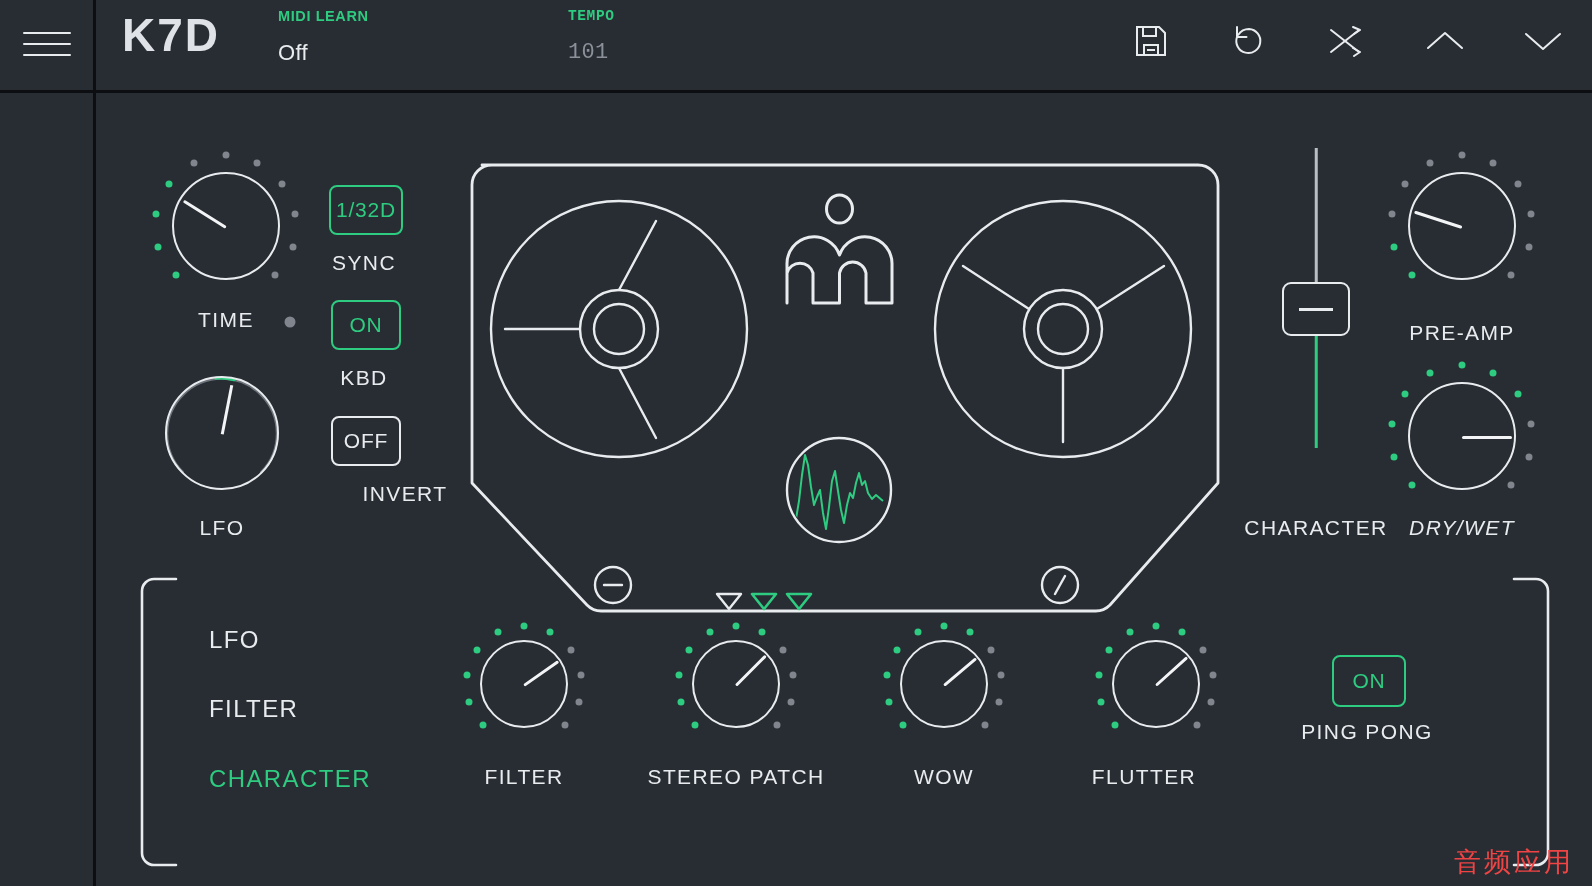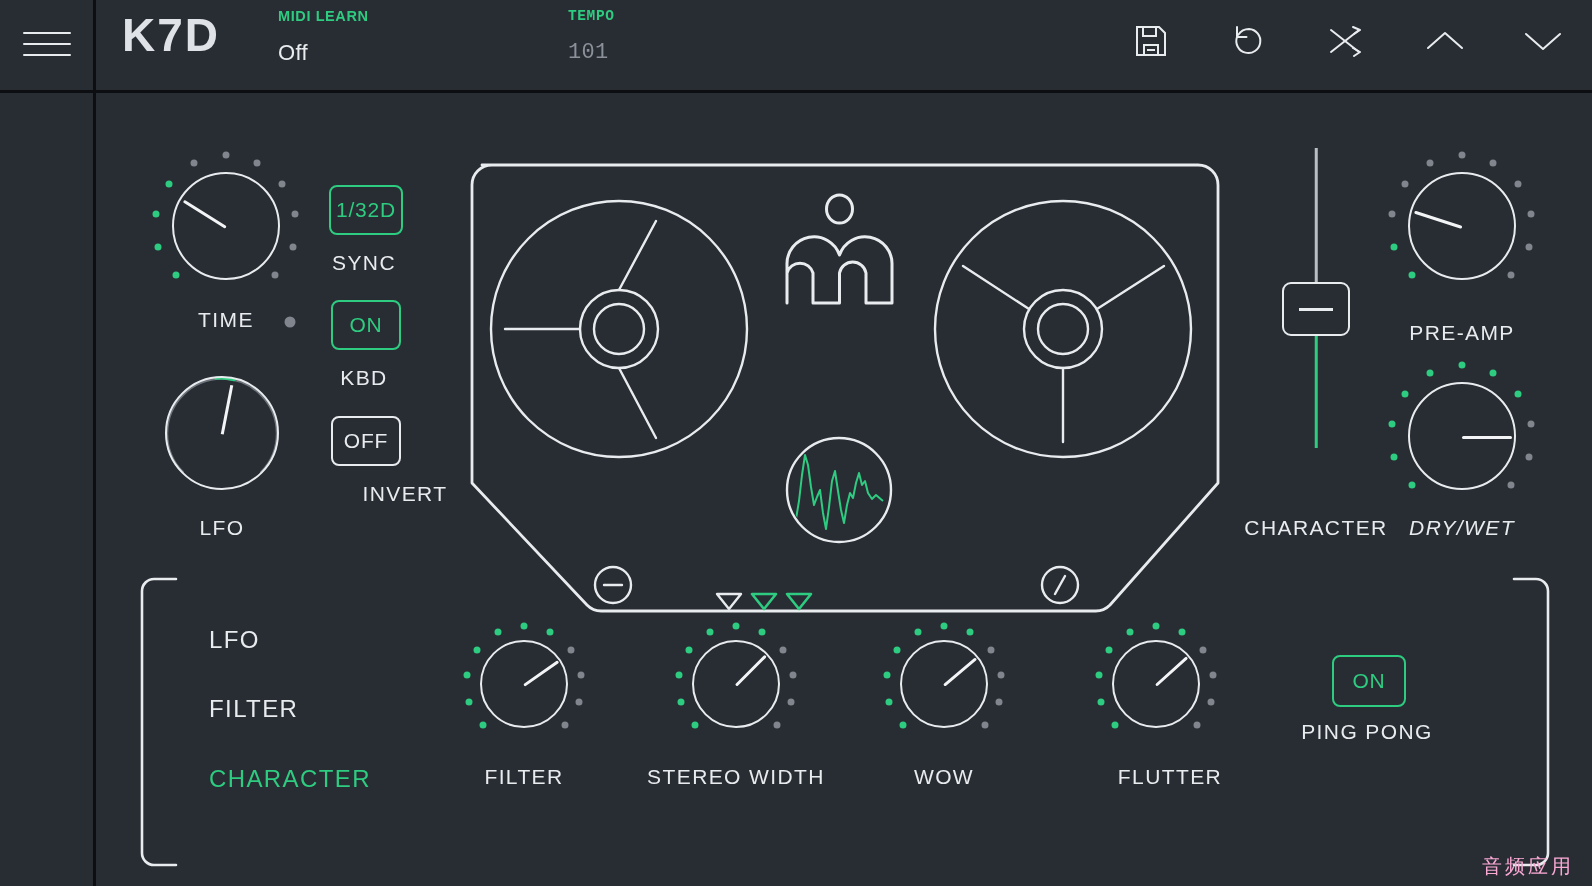--- a/index.html
+++ b/index.html
@@ -120,21 +120,21 @@
   
   #bracket-left,#bracket-right{position:absolute;}
   .tabitem{
     position:absolute;font-size:24px;letter-spacing:1.4px;cursor:pointer;
     white-space:nowrap;
   }
   .tabitem.sel{color:#2ecc80;}
   .tabitem.unsel{color:#e9ecef;}
 
   #watermark{
-    position:absolute;right:18px;bottom:6px;font-size:20px;color:#f9a8d4;
+    position:absolute;right:18px;bottom:6px;font-size:27px;color:#ef4444;
     letter-spacing:3px;user-select:none;
   }
 </style>
 </head>
 <body>
 
 <div id="app">
 
   <div id="header">
 
@@ -405,21 +405,21 @@
           <div class="dot on" style="left: 16.4836%; top: 25.6489%;"></div>
           <div class="dot on" style="left: 31.1918%; top: 13.0869%;"></div>
           <div class="dot on" style="left: 50%; top: 8.57143%;"></div>
           <div class="dot on" style="left: 68.8082%; top: 13.0869%;"></div>
           <div class="dot off" style="left: 83.5164%; top: 25.6489%;"></div>
           <div class="dot off" style="left: 90.9185%; top: 43.5191%;"></div>
           <div class="dot off" style="left: 89.4009%; top: 62.8021%;"></div>
           <div class="dot off" style="left: 79.2944%; top: 79.2944%;"></div>
         </div>
     </div>
-    <div class="ctl-label" style="left:640px;top:672px;">STEREO WIDTH</div>
+    <div class="ctl-label" style="left:640px;top:672px;">STEREO PATCH</div>
 
     <div class="knob" id="wow-knob" style="left:778px;top:521px;width:140px;height:140px;">
       <div class="ring" style="width:84px;height:84px;"></div>
       <div class="ptr" id="wow-ptr" style="width: 42px; transform: rotate(320deg);"></div>
       <div class="dots" id="wow-dots">
           <div class="dot on" style="left: 20.7056%; top: 79.2944%;"></div>
           <div class="dot on" style="left: 10.5991%; top: 62.8021%;"></div>
           <div class="dot on" style="left: 9.08148%; top: 43.5191%;"></div>
           <div class="dot on" style="left: 16.4836%; top: 25.6489%;"></div>
           <div class="dot on" style="left: 31.1918%; top: 13.0869%;"></div>
@@ -443,20 +443,20 @@
           <div class="dot on" style="left: 16.4836%; top: 25.6489%;"></div>
           <div class="dot on" style="left: 31.1918%; top: 13.0869%;"></div>
           <div class="dot on" style="left: 50%; top: 8.57143%;"></div>
           <div class="dot on" style="left: 68.8082%; top: 13.0869%;"></div>
           <div class="dot off" style="left: 83.5164%; top: 25.6489%;"></div>
           <div class="dot off" style="left: 90.9185%; top: 43.5191%;"></div>
           <div class="dot off" style="left: 89.4009%; top: 62.8021%;"></div>
           <div class="dot off" style="left: 79.2944%; top: 79.2944%;"></div>
         </div>
     </div>
-    <div class="ctl-label" style="left:1074px;top:672px;">FLUTTER</div>
+    <div class="ctl-label" style="left:1048px;top:672px;">FLUTTER</div>
 
     <div class="tbtn green" style="left:1236px;top:562px;width:70px;height:48px;">ON</div>
     <div class="ctl-label" style="left:1271px;top:627px;">PING PONG</div>
   </div>
 
   <div id="watermark">音频应用</div>
 </div>
 
 </body></html>

